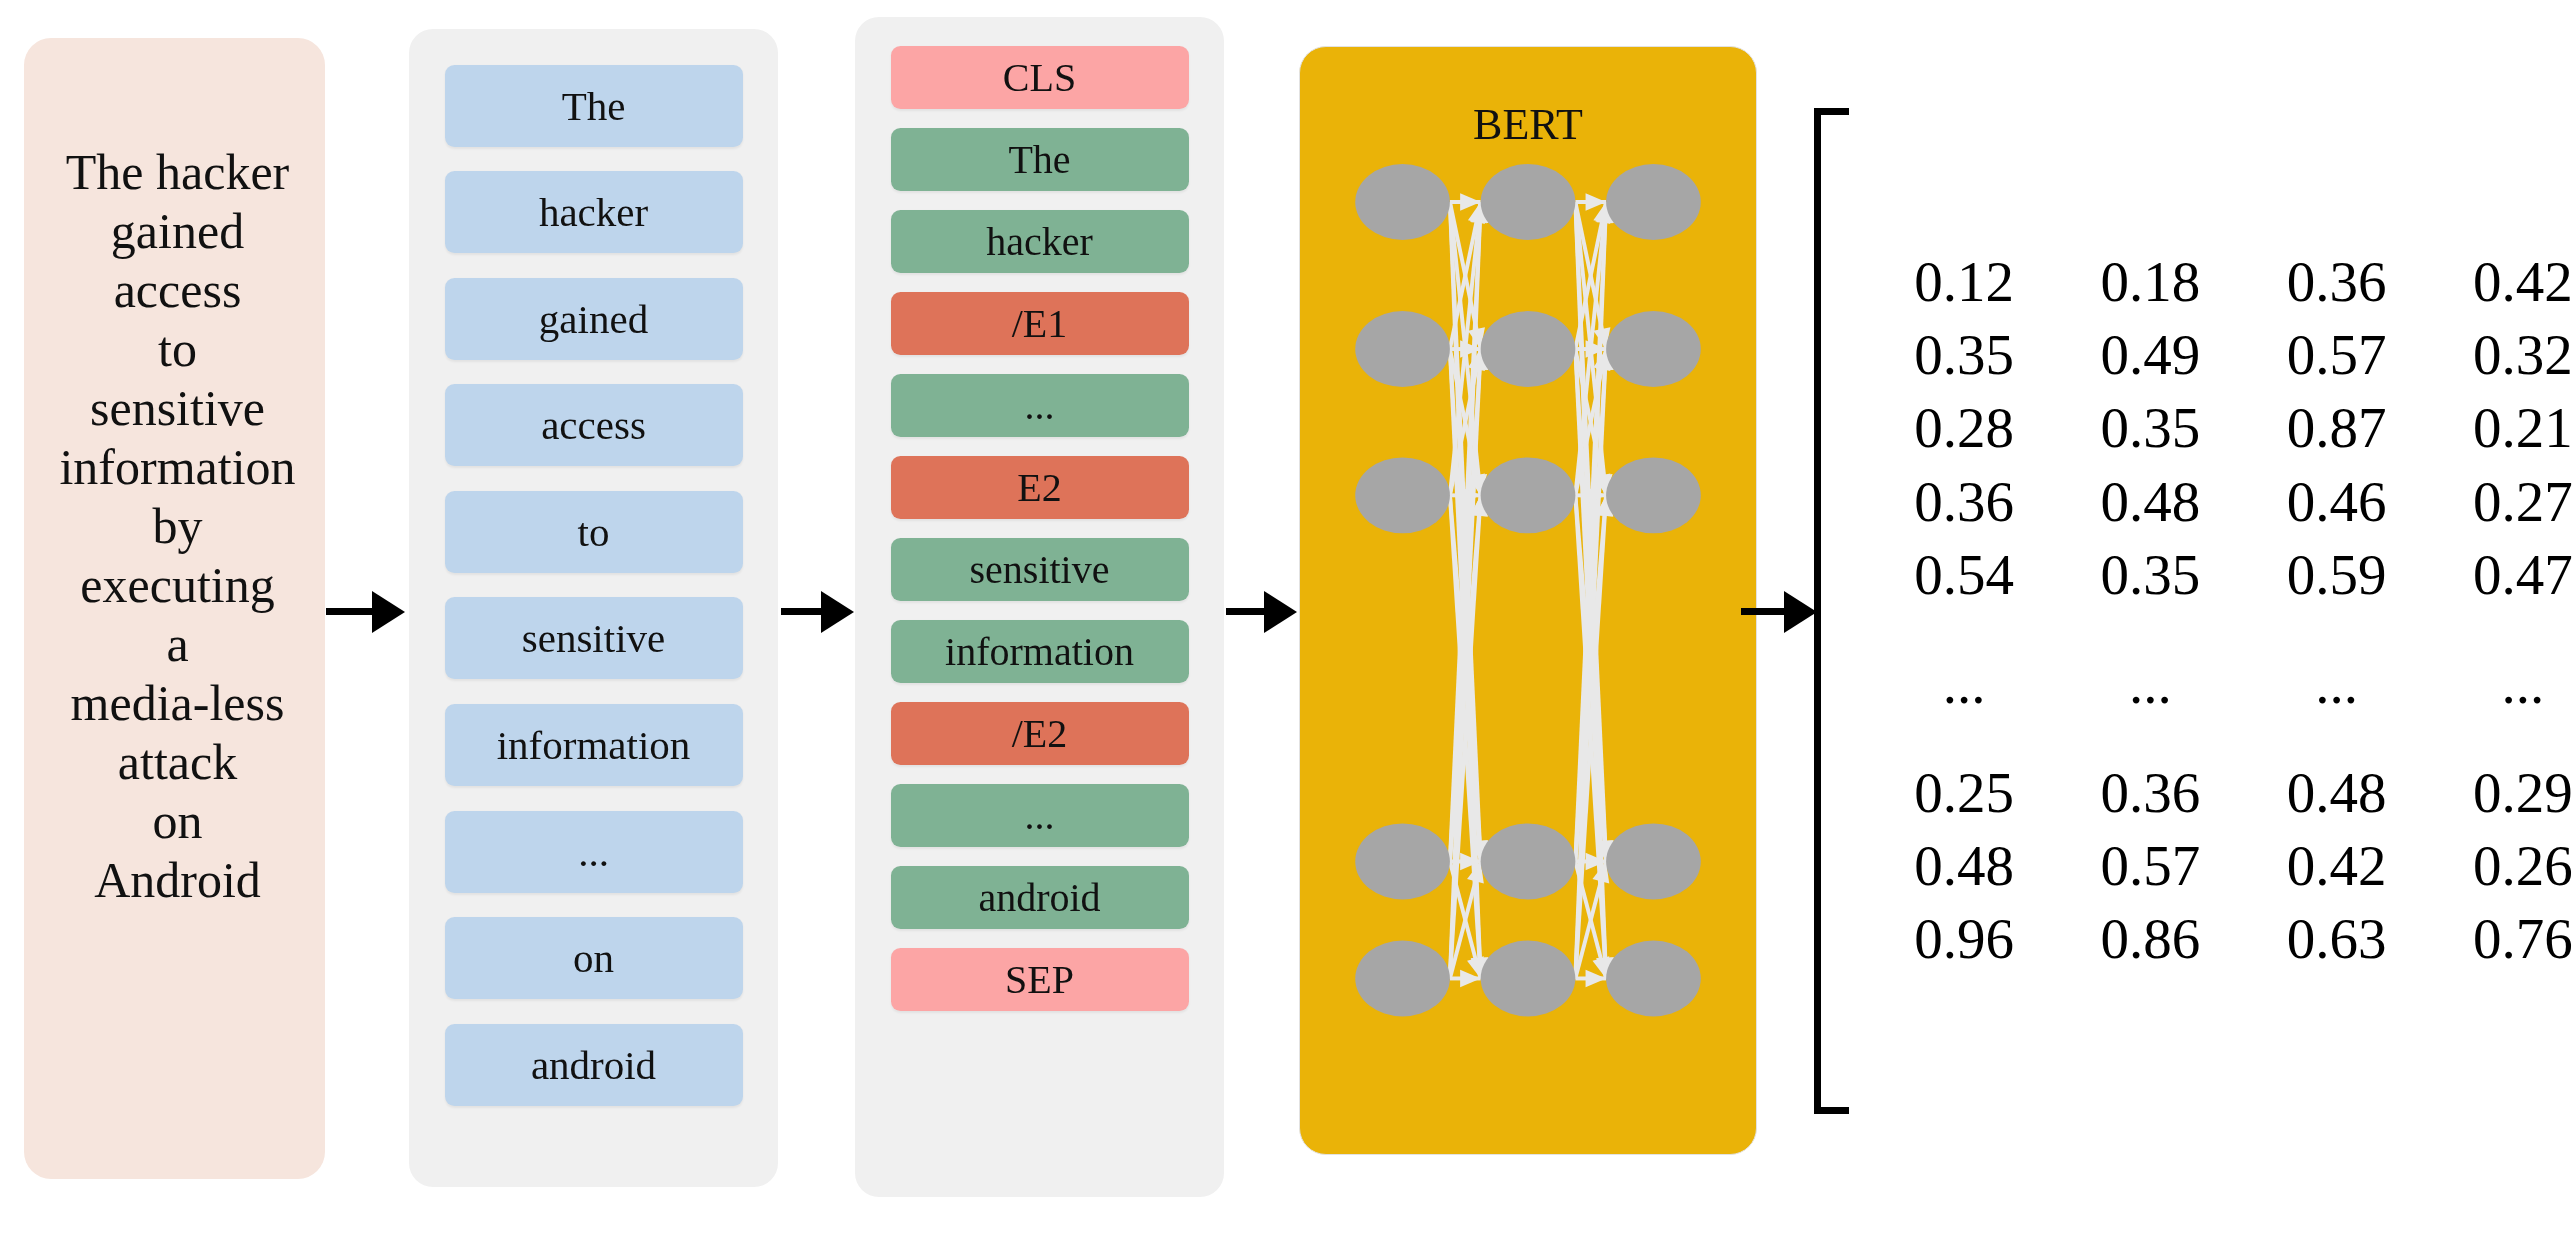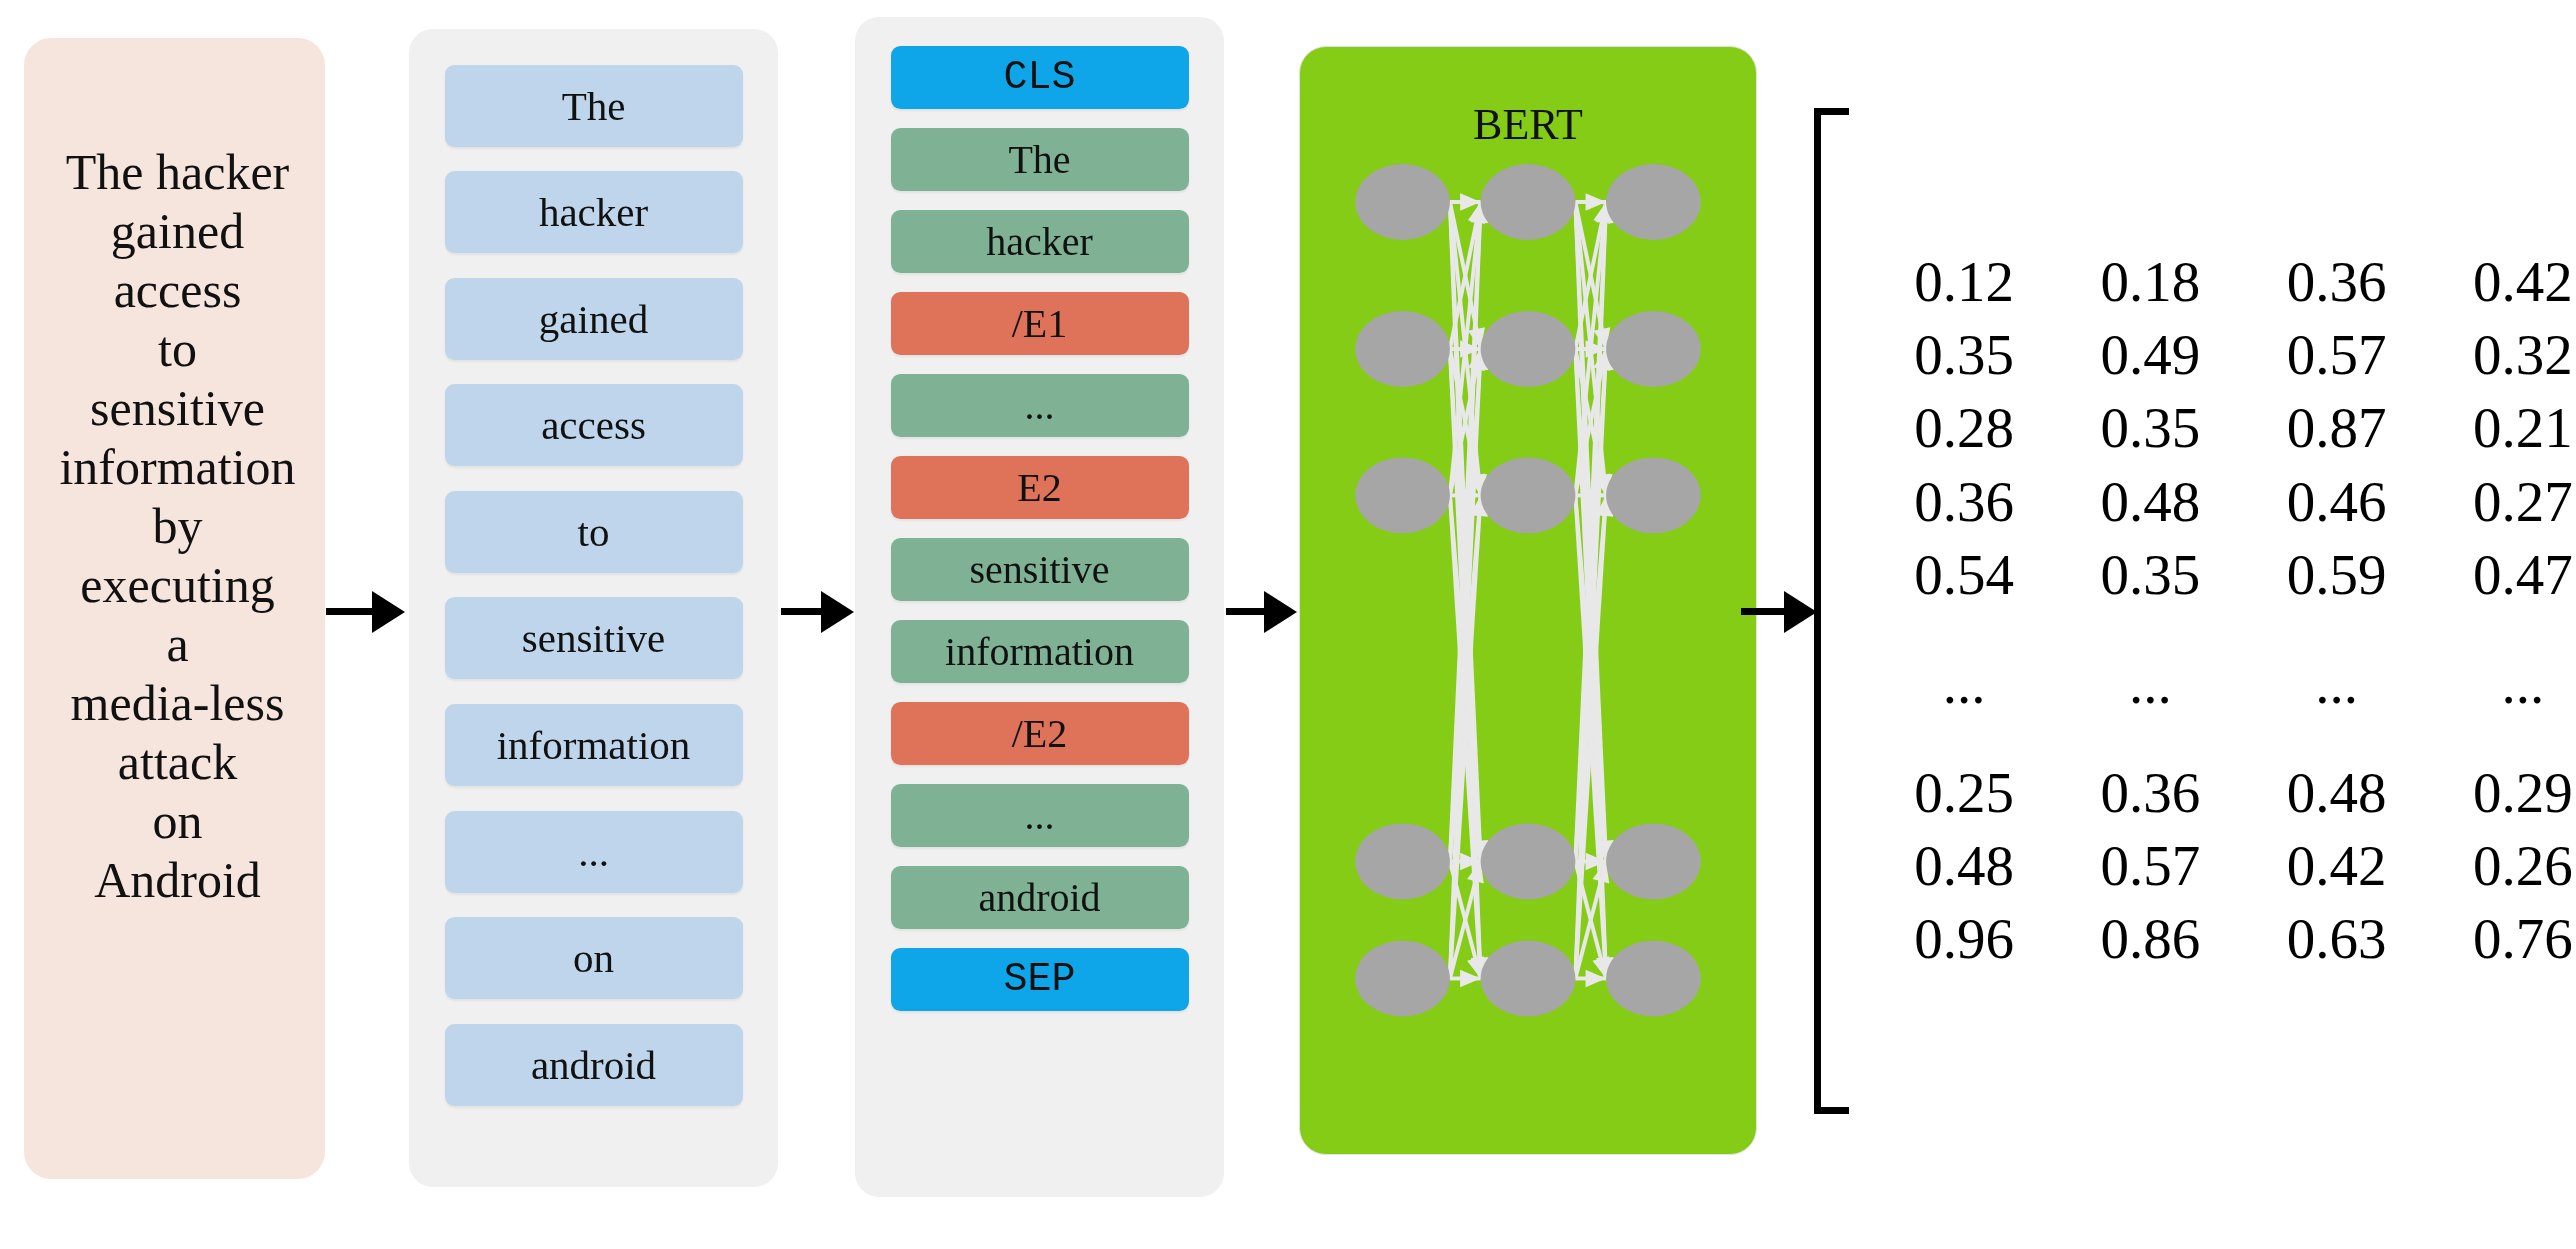--- a/index.html
+++ b/index.html
@@ -90,32 +90,32 @@
   }
   #panel-tokens .chip:last-child { margin-bottom: 0; }
 
   #panel-tagged .chip {
     width: 298px;
     height: 63px;
     margin-bottom: 19px;
     font-size: 40px;
   }
   #panel-tagged .chip:last-child { margin-bottom: 16px; }
-  .chip.special { background: #0ea5e9; font-family: Liberation Mono, monospace; }
+  .chip.special { background: #fca5a5; }
   .chip.entity  { background: #DE7359; }
   .chip.token   { background: #7FB294; }
 
   
   #panel-bert {
     position: absolute;
     left: 1299px;
     top: 46px;
     width: 458px;
     height: 1109px;
-    background: #84cc16;
+    background: #eab308;
     border: 0.8px solid #E2E2E2;
     border-radius: 27px;
     box-sizing: border-box;
     overflow: hidden;
   }
   #bert-title {
     position: absolute;
     top: 52px;
     left: 0;
     width: 100%;

